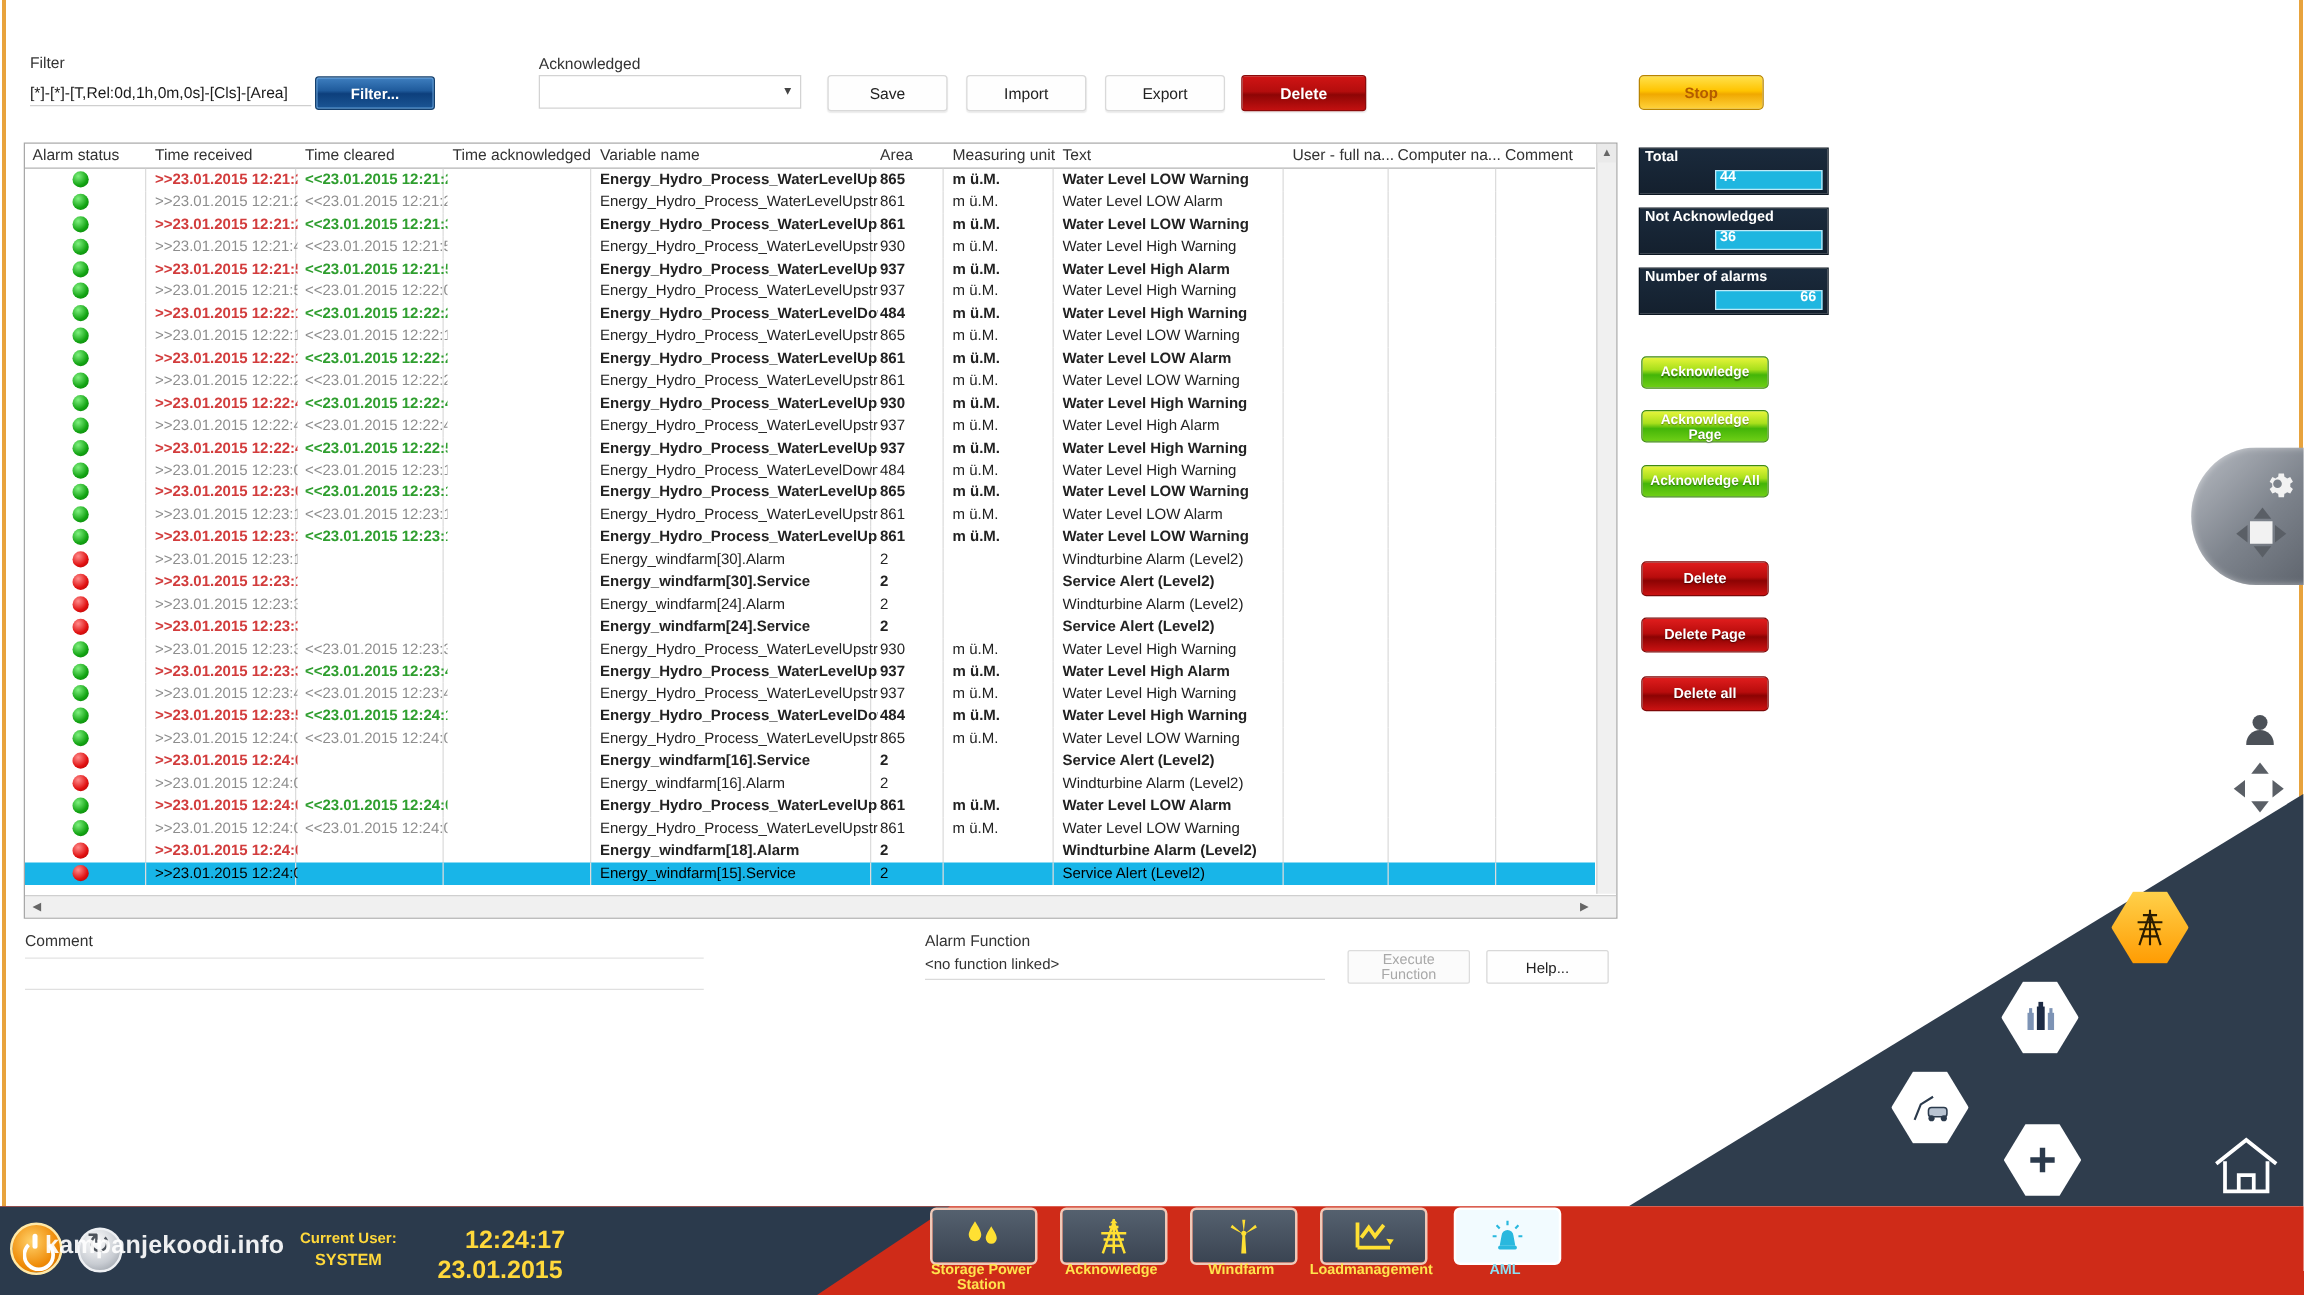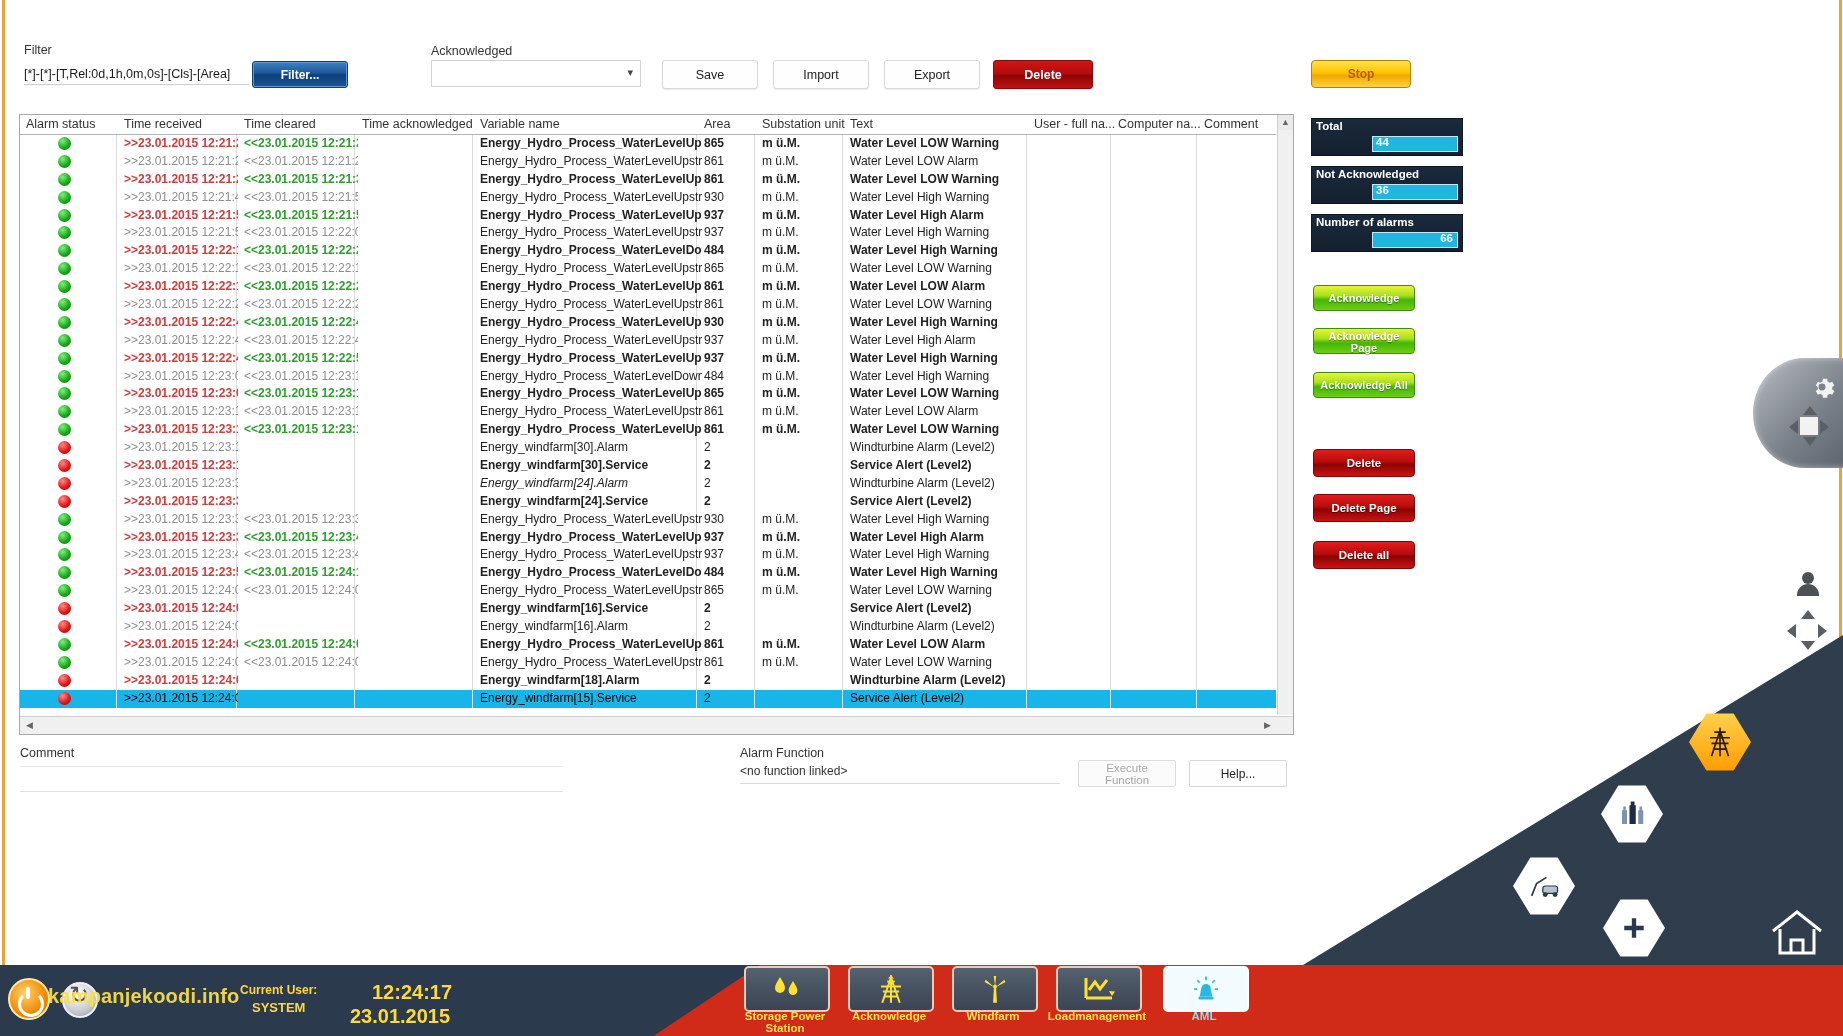--- a/index.html
+++ b/index.html
@@ -142,21 +142,21 @@
   #bottom-bar .navy{position:absolute;left:0;top:0;width:760px;height:71px;background:#2b3a4c;
     clip-path:polygon(0 0,100% 0,86% 100%,0 100%);}
   .power-icon{position:absolute;left:8px;top:13px;width:38px;height:38px;border-radius:50%;
     background:radial-gradient(circle at 40% 35%,#ffd26b,#ef8a06 60%,#c96a00);border:2px solid #ffe9a8;}
   .power-icon::after{content:"";position:absolute;left:16px;top:7px;width:4px;height:12px;background:#fff;border-radius:2px;}
   .power-icon::before{content:"";position:absolute;left:8px;top:11px;width:20px;height:20px;
     border:3px solid #fff;border-radius:50%;border-top-color:transparent;}
   .reload-icon{position:absolute;left:62px;top:17px;width:32px;height:32px;border-radius:50%;
     background:radial-gradient(circle at 40% 30%,#ffffff,#c8ccd2 60%,#8d939c);border:2px solid #eef0f3;}
   .reload-icon::after{content:"↻";position:absolute;left:5px;top:-3px;font-size:24px;color:#4d535b;}
-  #watermark{position:absolute;left:48px;top:20px;font-size:20px;font-weight:bold;color:#fde047;
+  #watermark{position:absolute;left:36px;top:20px;font-size:20px;font-weight:bold;color:#ffffff;
     opacity:.92;letter-spacing:.2px;}
   #current-user-label{position:absolute;left:240px;top:18px;font-size:12px;font-weight:bold;color:#ffd83b;}
   #current-user-value{position:absolute;left:252px;top:35px;font-size:13px;font-weight:bold;color:#ffd83b;}
   #clock-time{position:absolute;left:372px;top:16px;font-size:20px;font-weight:bold;color:#ffd83b;}
   #clock-date{position:absolute;left:350px;top:40px;font-size:20px;font-weight:bold;color:#ffd83b;}
 
   .navbtn{position:absolute;bottom:2px;width:82px;height:68px;cursor:pointer;}
   .navbtn .tile{position:absolute;left:0;top:0;width:82px;height:42px;border-radius:5px;
     background:linear-gradient(to bottom,#55616f,#3a4452);border:2px solid #f0c9b8;
     display:flex;align-items:center;justify-content:center;}
@@ -189,21 +189,21 @@
 <button id="stop-button">Stop</button>
 
 <div id="alarm-table-panel">
   <div class="thead" id="thead">
       <div class="th" style="left: 6px;">Alarm status</div>
       <div class="th" style="left: 104px;">Time received</div>
       <div class="th" style="left: 224px;">Time cleared</div>
       <div class="th" style="left: 342px;">Time acknowledged</div>
       <div class="th" style="left: 460px;">Variable name</div>
       <div class="th" style="left: 684px;">Area</div>
-      <div class="th" style="left: 742px;">Substation unit</div>
+      <div class="th" style="left: 742px;">Measuring unit</div>
       <div class="th" style="left: 830px;">Text</div>
       <div class="th" style="left: 1014px;">User - full na...</div>
       <div class="th" style="left: 1098px;">Computer na...</div>
       <div class="th" style="left: 1184px;">Comment</div>
     </div>
   <div class="rows" id="tbody">
       <div class="row">
         <div class="sep" style="left: 96px;"></div>
         <div class="sep" style="left: 216px;"></div>
         <div class="sep" style="left: 334px;"></div>
@@ -648,21 +648,21 @@
         <div class="sep" style="left: 676px;"></div>
         <div class="sep" style="left: 734px;"></div>
         <div class="sep" style="left: 822px;"></div>
         <div class="sep" style="left: 1006px;"></div>
         <div class="sep" style="left: 1090px;"></div>
         <div class="sep" style="left: 1176px;"></div>
         <div class="led red" style="left: 38px;"></div>
         <div class="cell c-dim" style="left: 104px; width: 114px;">&gt;&gt;23.01.2015 12:23:30</div>
         <div class="cell c-dim" style="left: 224px; width: 114px;"></div>
         <div class="cell " style="left: 342px; width: 118px;"></div>
-        <div class="cell " style="left: 460px; width: 222px; font-style: italic;">Energy_windfarm[24].Alarm</div>
+        <div class="cell " style="left: 460px; width: 222px;">Energy_windfarm[24].Alarm</div>
         <div class="cell " style="left: 684px; width: 55px;">2</div>
         <div class="cell " style="left: 742px; width: 86px;"></div>
         <div class="cell " style="left: 830px; width: 182px;">Windturbine Alarm (Level2)</div>
         <div class="cell " style="left: 1014px; width: 82px;"></div>
         <div class="cell " style="left: 1098px; width: 82px;"></div>
         <div class="cell " style="left: 1184px; width: 76px;"></div>
       </div>
       <div class="row">
         <div class="sep" style="left: 96px;"></div>
         <div class="sep" style="left: 216px;"></div>

